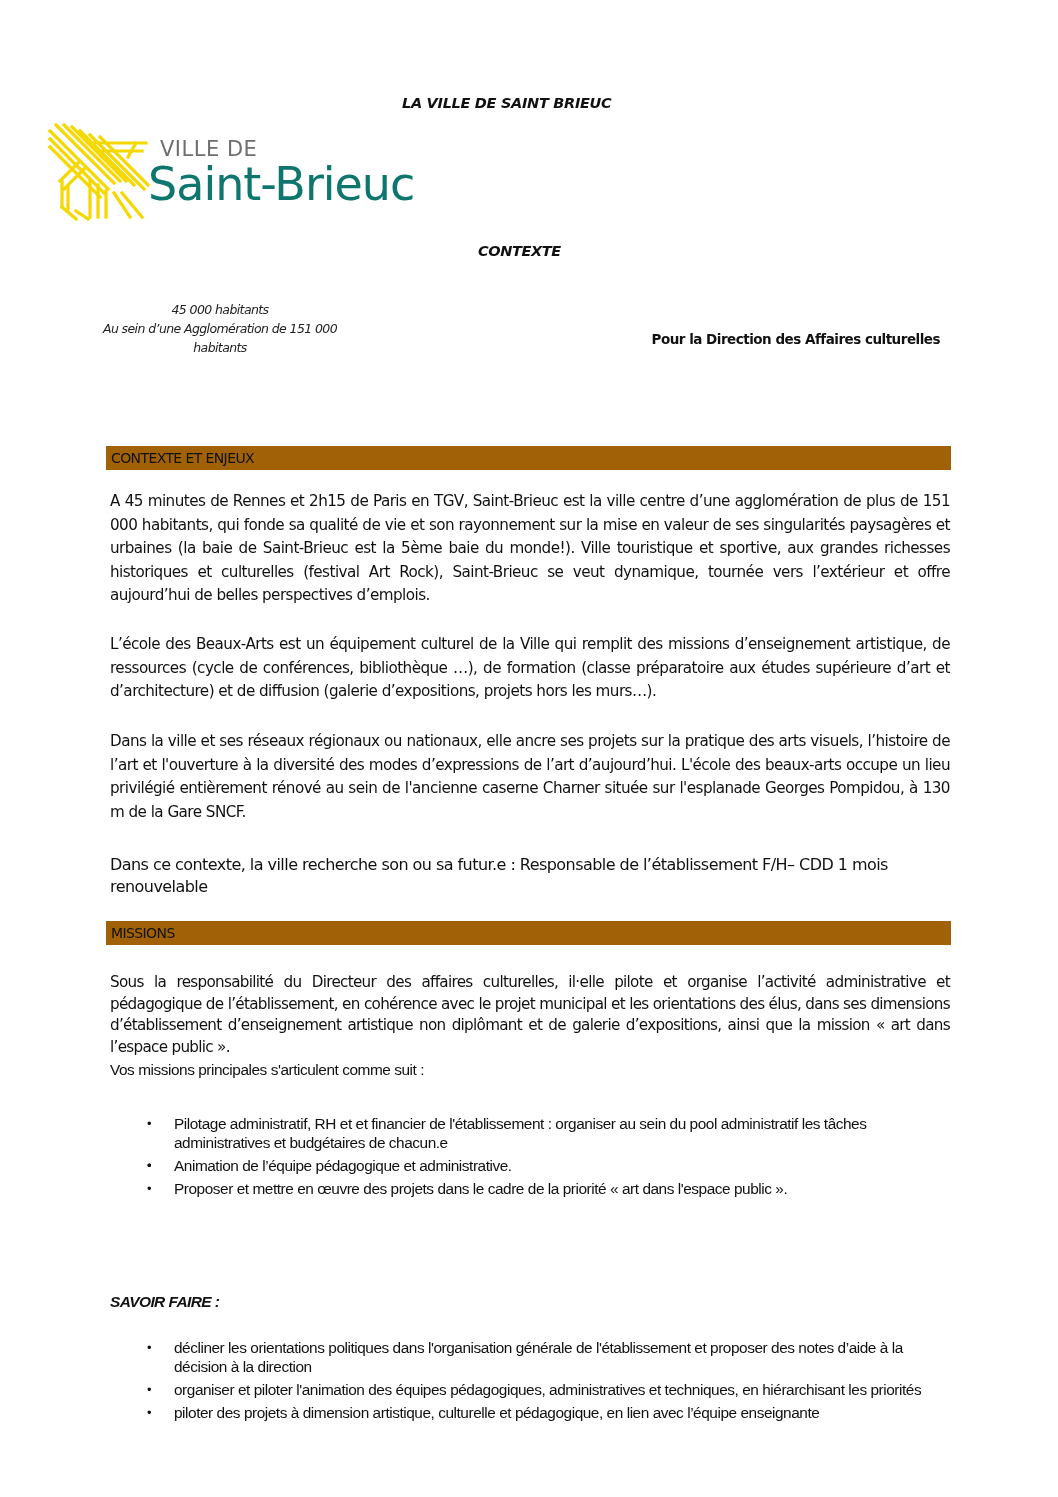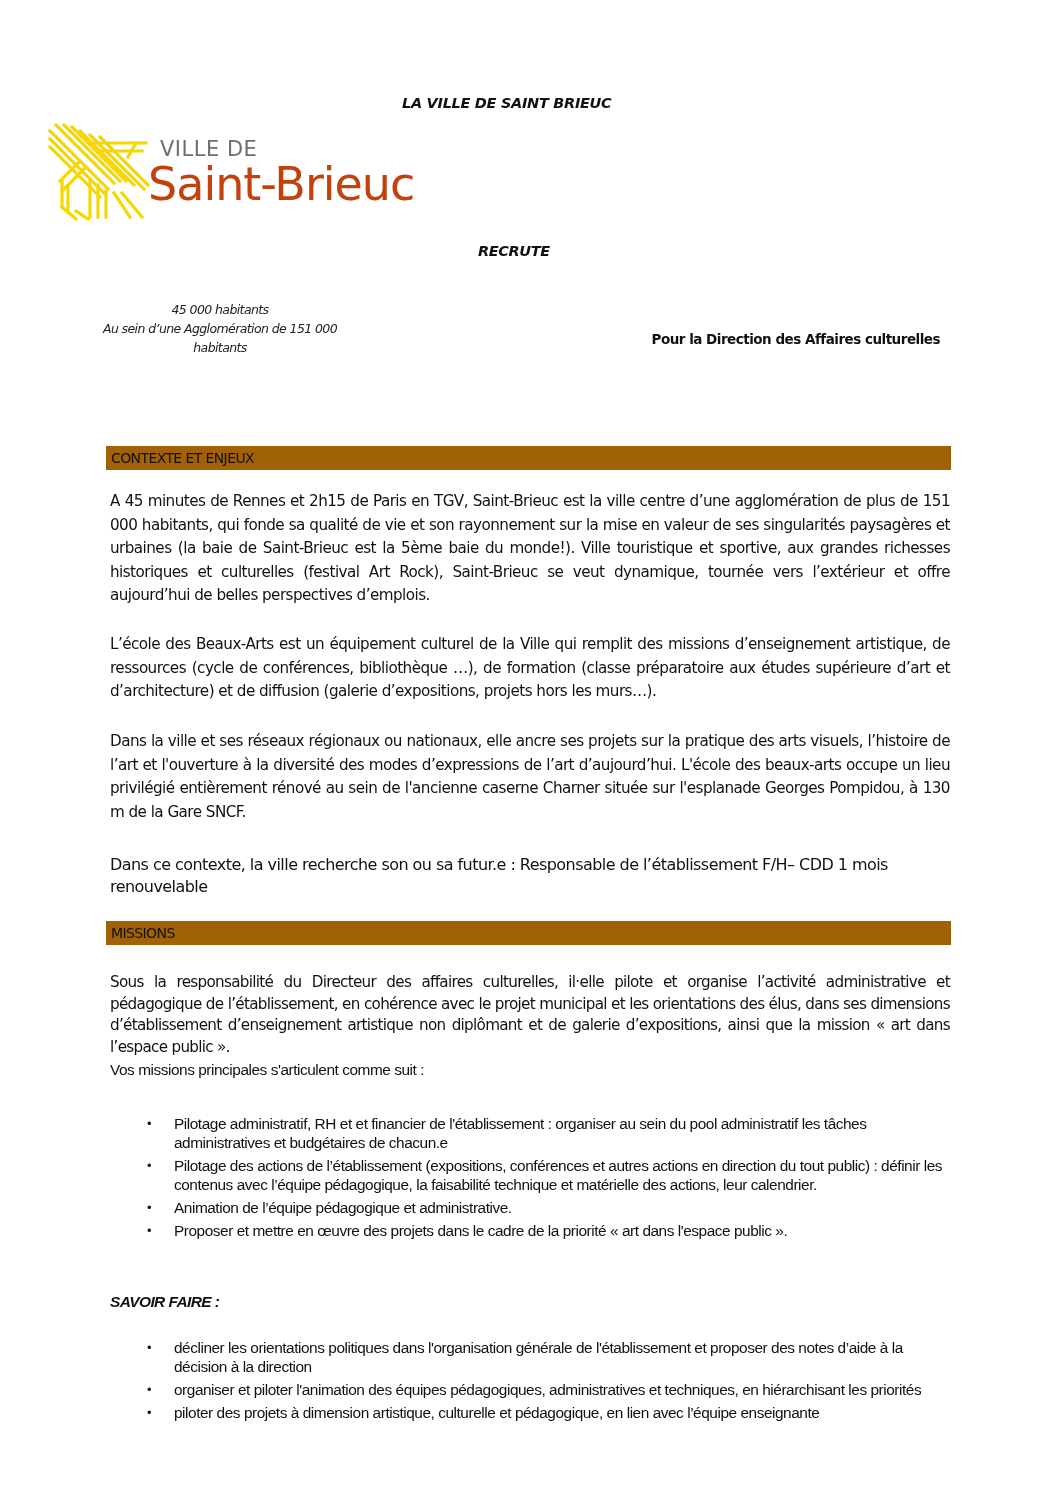--- a/index.html
+++ b/index.html
@@ -13,21 +13,21 @@
   }
 
   .logo { position: absolute; left: 48px; top: 123px; width: 420px; height: 95px; }
   .logo svg.griffin { position: absolute; left: 0; top: 0; width: 104px; height: 98px; }
   .logo-small {
     position: absolute; left: 112px; top: 14px;
     font-family: "DejaVu Sans", sans-serif; font-size: 21px; color: #6d6e70; letter-spacing: 0.5px;
   }
   .logo-big {
     position: absolute; left: 100px; top: 34px;
-    font-family: "DejaVu Sans", sans-serif; font-size: 46px; color: #c2410c; letter-spacing: -1px;
+    font-family: "DejaVu Sans", sans-serif; font-size: 46px; color: #0f766e; letter-spacing: -1px;
   }
 
   .recrute {
     position: absolute; left: 478px; top: 243px;
     font-family: "DejaVu Sans", sans-serif; font-weight: bold; font-style: italic;
     font-size: 14.5px; letter-spacing: -0.4px;
   }
 
   .left-block {
     position: absolute; left: 70px; top: 300px; width: 300px; text-align: center;
@@ -107,21 +107,21 @@
       <line x1="58" y1="68" x2="58" y2="94"></line>
       <line x1="66" y1="70" x2="82" y2="94"></line>
       <line x1="74" y1="70" x2="94" y2="94"></line>
       <line x1="28" y1="88" x2="40" y2="96"></line>
     </g>
   </svg>
   <div class="logo-small">VILLE DE</div>
   <div class="logo-big">Saint-Brieuc</div>
 </div>
 
-<div class="recrute">RECRUTE</div>
+<div class="recrute">CONTEXTE</div>
 
 <div class="left-block">
   <div>45 000 habitants</div>
   <div>Au sein d’une Agglomération de 151 000</div>
   <div>habitants</div>
 </div>
 
 <div class="right-block">
   <div>Pour la Direction des Affaires culturelles</div>
 </div>
@@ -133,21 +133,21 @@
 <p class="para" style="top:730px;">Dans la ville et ses réseaux régionaux ou nationaux, elle ancre ses projets sur la pratique des arts visuels, l’histoire de l’art et l'ouverture à la diversité des modes d’expressions de l’art d’aujourd’hui. L'école des beaux-arts occupe un lieu privilégié entièrement rénové au sein de l'ancienne caserne Charner située sur l'esplanade Georges Pompidou, à 130 m de la Gare SNCF.</p>
 <p class="para plain tight" style="top:854px; font-size:16px; line-height:22px;">Dans ce contexte, la ville recherche son ou sa futur.e : Responsable de l’établissement F/H– CDD 1 mois renouvelable</p>
 
 <div class="section-bar" style="top:921px;">MISSIONS</div>
 
 <p class="para plain" style="top:972px; font-size:15.2px; line-height:21.5px; letter-spacing:-0.7px; text-align:justify;">Sous la responsabilité du Directeur des affaires culturelles, il·elle pilote et organise l’activité administrative et pédagogique de l’établissement, en cohérence avec le projet municipal et les orientations des élus, dans ses dimensions d’établissement d’enseignement artistique non diplômant et de galerie d’expositions, ainsi que la mission « art dans l’espace public ».</p>
 <p class="arial-para" style="top:1060px;">Vos missions principales s'articulent comme suit :</p>
 
 <ul class="bullets" style="top:1114px;">
   <li><span class="dot">•</span><span>Pilotage administratif, RH et et financier de l'établissement : organiser au sein du pool administratif les tâches administratives et budgétaires de chacun.e</span></li>
-  <li><span class="dot">•</span><span>Pilotage des actions de l’établissement (expositions, conférences et autres actions en direction du tout public) : définir les contenus avec l’équipe pédagogique, la faisabilité technique et matérielle des actions, leur calendrier.</span></li>
+  <li><span class="dot">•</span></li>
   <li><span class="dot">•</span><span>Animation de l’équipe pédagogique et administrative.</span></li>
   <li><span class="dot">•</span><span>Proposer et mettre en œuvre des projets dans le cadre de la priorité « art dans l'espace public ».</span></li>
 </ul>
 
 <div class="savoir">SAVOIR FAIRE :</div>
 
 <ul class="bullets" style="top:1338px;">
   <li><span class="dot">•</span><span>décliner les orientations politiques dans l'organisation générale de l'établissement et proposer des notes d’aide à la décision à la direction</span></li>
   <li><span class="dot">•</span><span>organiser et piloter l'animation des équipes pédagogiques, administratives et techniques, en hiérarchisant les priorités</span></li>
   <li><span class="dot">•</span><span>piloter des projets à dimension artistique, culturelle et pédagogique, en lien avec l’équipe enseignante</span></li>

